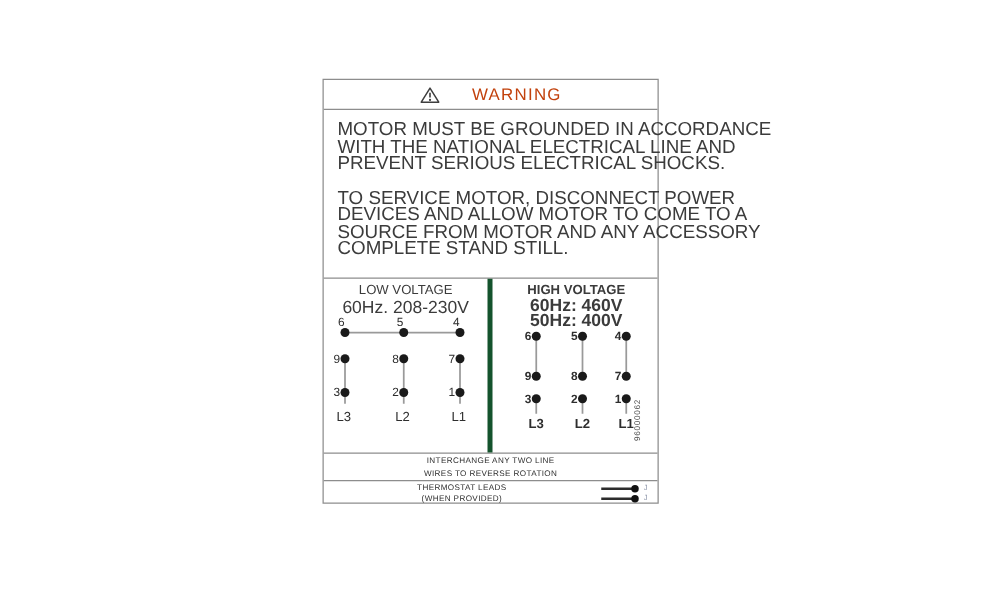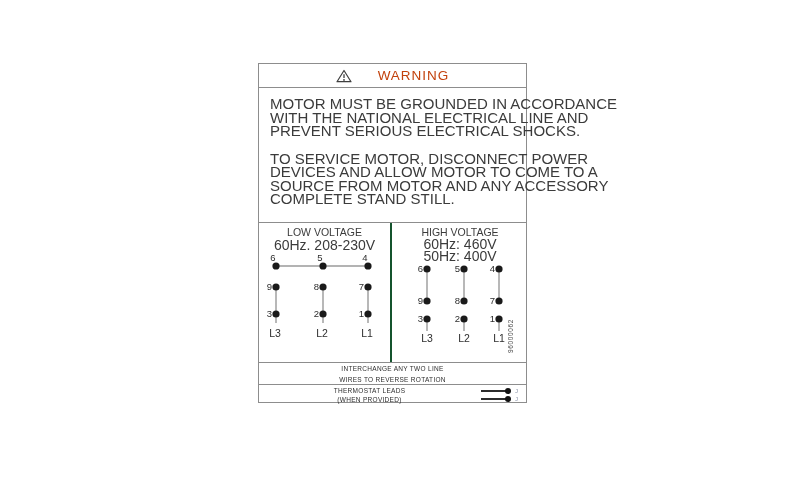--- a/index.html
+++ b/index.html
@@ -20,21 +20,21 @@
   .htitle { font-size:13.5px; letter-spacing:1px; color:#c2410c; }
   .tri { display:block; }
   
   .body { height:135px; padding:9px 11px 0 11px; }
   .para { margin-bottom:14px; }
   .tline { display:block; font-size:15px; line-height:13.5px; white-space:nowrap; color:#3b3b3b; }
   
   .wiring { position:relative; height:140px; border-top:0; display:flex;align-items:center; }
   .col { position:relative; }
   .col.low  { width:131px; }
-  .col.high { width:138px; border-left:2px solid #14532d; }
+  .col.high { width:138px; border-left:4px solid #14532d;font-weight:bold; }
   .wiring { border-top:1px solid #8d8d8d; margin-top:-1px; }
   .vtitle { margin-top:3px; text-align:center; font-size:10.5px; line-height:12.5px; color:#3b3b3b; }
   .vsub   { text-align:center; font-size:14px; line-height:12px; color:#3b3b3b; }
   .diag { display:block; }
   .wire { stroke:#9a9a9a; stroke-width:1.4; }
   .dot  { fill:#1a1a1a; }
   .tnum { font-size:9.5px; fill:#2e2e2e; }
   .llab { font-size:10.5px; fill:#2e2e2e; }
   .partnum {
     position:absolute; left:248px; top:136px; width:46px; height:9px;

